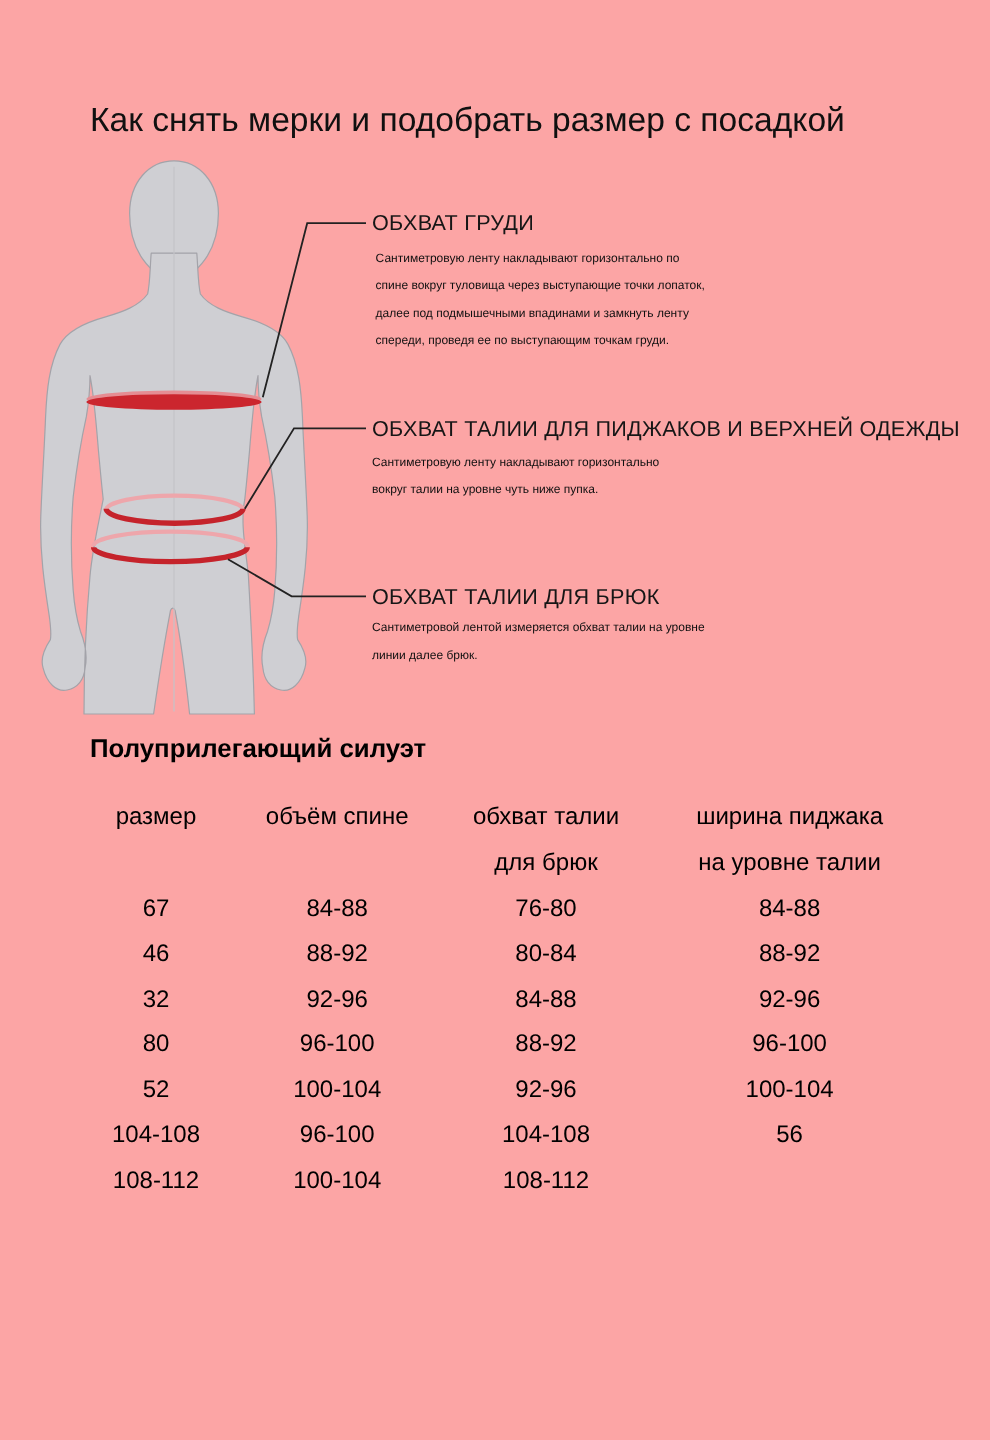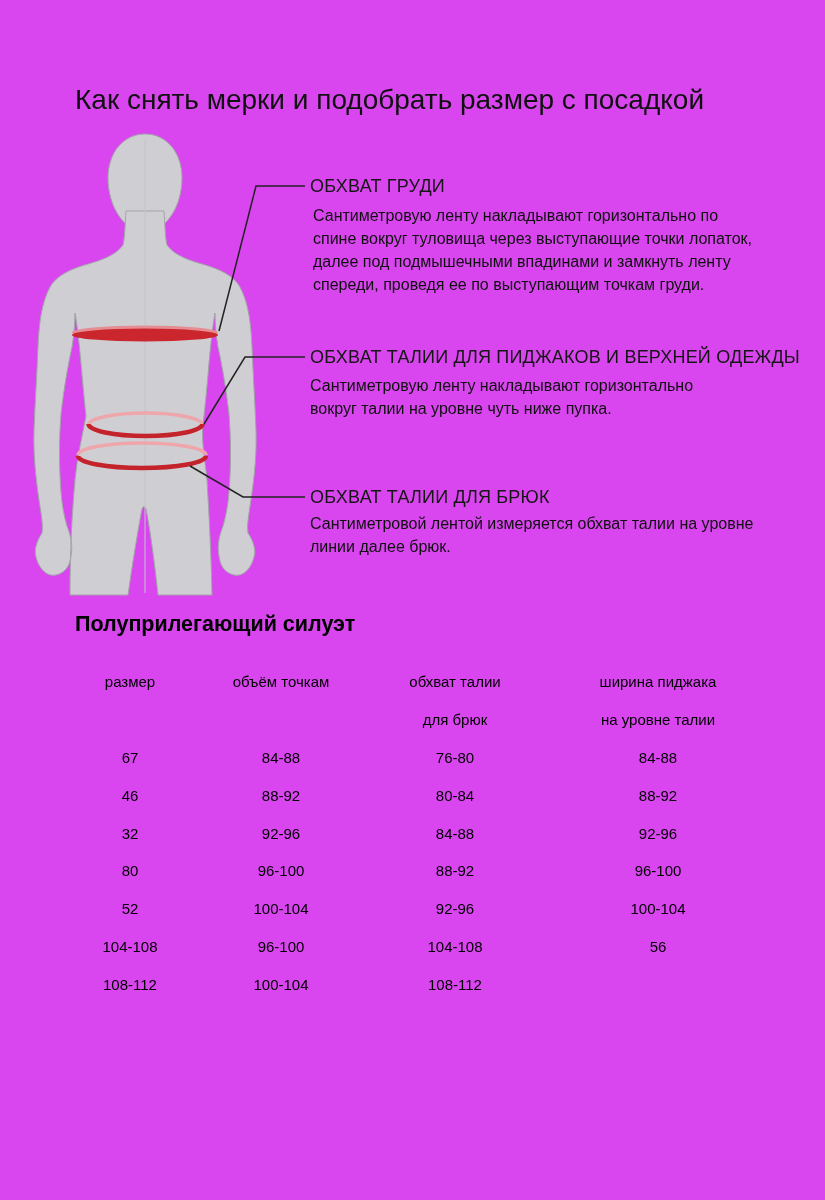--- a/index.html
+++ b/index.html
@@ -1,49 +1,49 @@
 <!DOCTYPE html>
 <html><head>
 <meta charset="utf-8">
 <style>
   html,body { margin:0; padding:0; background:#fff; }
   .page {
-    position:relative; width:825px; height:1200px; background:#d946ef;
+    position:relative; width:825px; height:1200px; background:#fca5a5;
     font-family:"Liberation Sans", sans-serif; color:#000; overflow:hidden;
   }
   .page-title {
     position:absolute; left:75px; top:84px; font-size:28px; font-weight:400;
     white-space:nowrap; color:#101010;
   }
   .figure-svg { position:absolute; left:20px; top:125px; }
   .measure-heading {
     position:absolute; font-size:18px; font-weight:400; color:#161616;
     white-space:nowrap; letter-spacing:0.2px;
   }
   .measure-text {
-    position:absolute; font-size:16px; line-height:23px; color:#101010;
+    position:absolute; font-size:10px; line-height:23px; color:#101010;
   }
   .mh-1 { left:310px; top:176px; }
   .mt-1 { left:313px; top:204px; width:460px; }
   .mh-2 { left:310px; top:347px; }
   .mt-2 { left:310px; top:374px; width:440px; }
   .mh-3 { left:310px; top:487px; }
   .mt-3 { left:310px; top:512px; width:480px; }
   .table-title {
     position:absolute; left:75px; top:612px; width:690px; 
     font-size:21.5px; font-weight:700; color:#000;
   }
   .size-table {
     position:absolute; left:75px; top:663px;
     display:grid; grid-template-columns:110px 192px 156px 250px;
     grid-auto-rows:37.8px;
   }
   .size-table .cell {
     display:flex; align-items:center; justify-content:center;
-    font-size:15px; color:#000; white-space:nowrap;text-align:right;
+    font-size:20px; color:#000; white-space:nowrap;text-align:right;
   }
 </style>
 </head>
 <body>
 
 <div class="page">
 
   <div class="page-title">Как снять мерки и подобрать размер с посадкой</div>
 
   <svg class="figure-svg" width="290" height="475" viewBox="0 0 290 475">
@@ -130,21 +130,21 @@
   <div class="measure-text mt-3">
     <div>Сантиметровой лентой измеряется обхват талии на уровне</div>
     <div>линии далее брюк.</div>
   </div>
 
   <div class="table-title">Полуприлегающий силуэт</div>
 
   <div class="size-table">
 
     <div class="cell">размер</div>
-    <div class="cell">объём точкам</div>
+    <div class="cell">объём спине</div>
     <div class="cell">обхват талии</div>
     <div class="cell">ширина пиджака</div>
 
     <div class="cell"></div>
     <div class="cell"></div>
     <div class="cell">для брюк</div>
     <div class="cell">на уровне талии</div>
 
     <div class="cell">67</div>
     <div class="cell">84-88</div>

